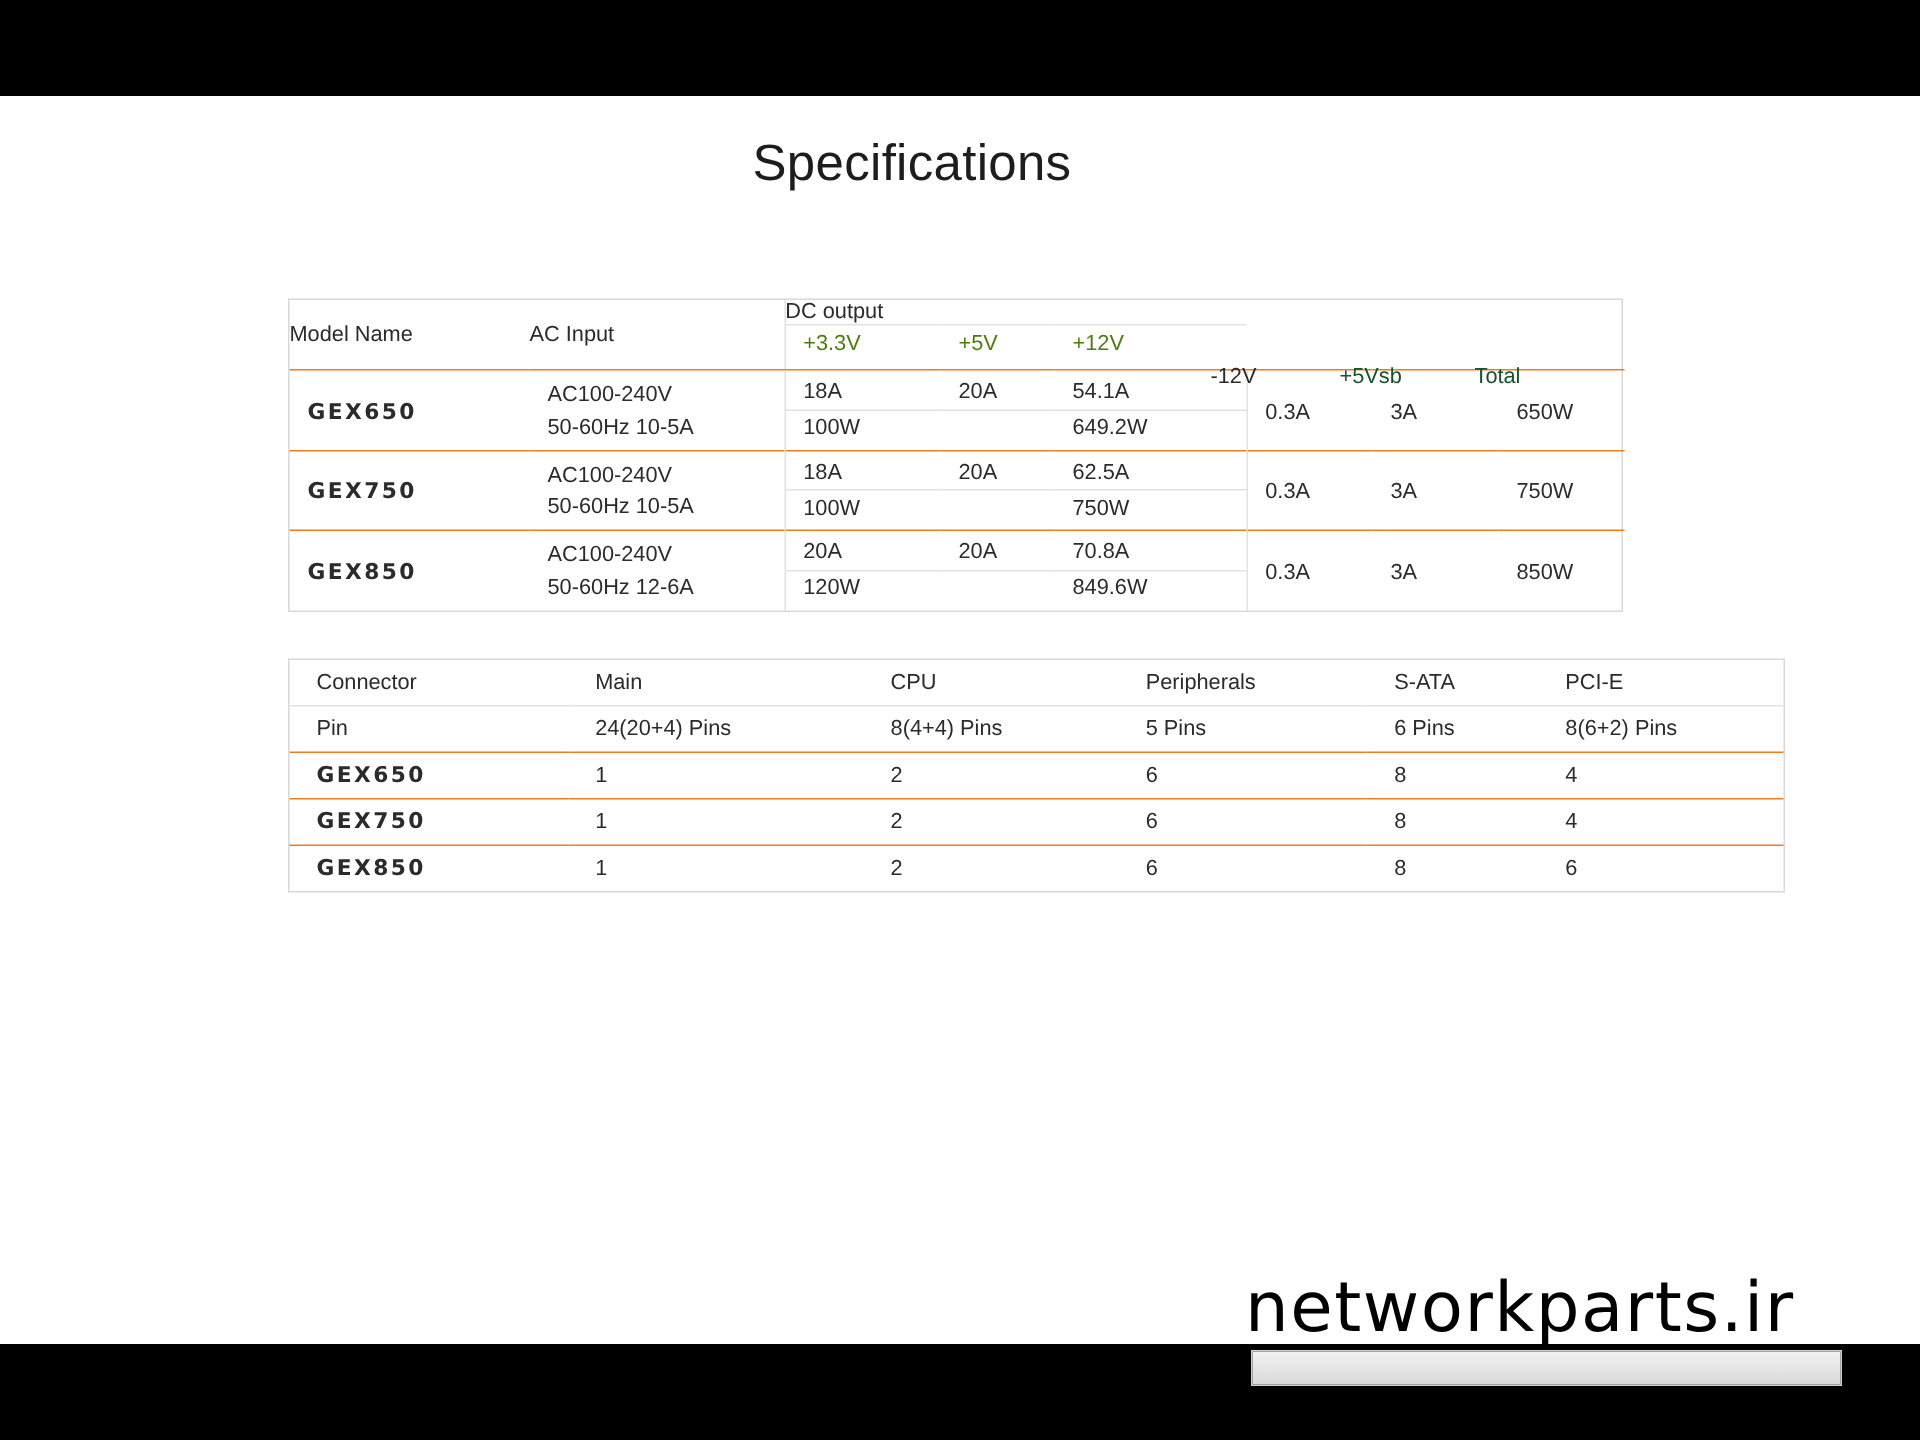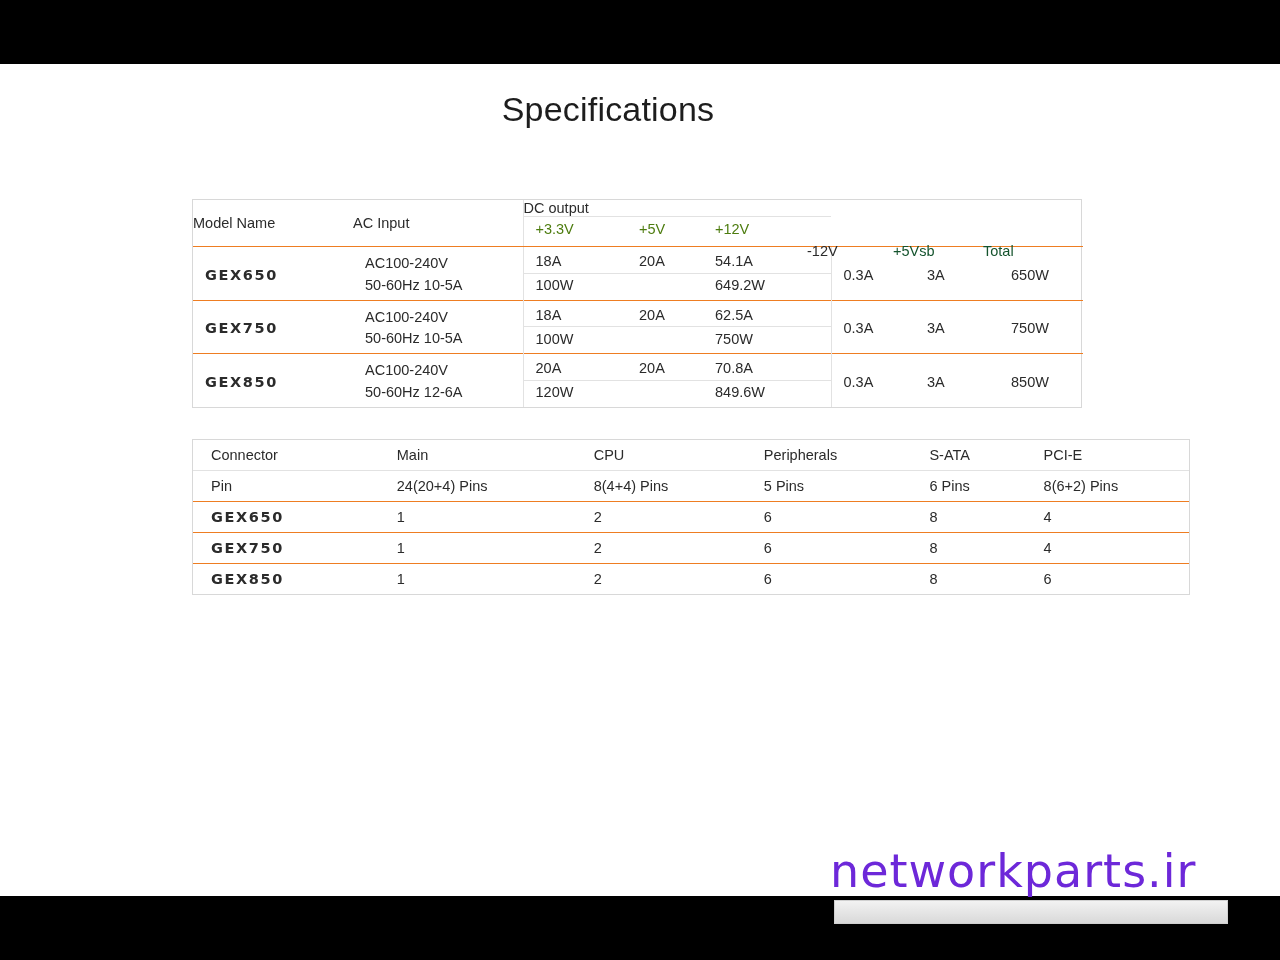--- a/index.html
+++ b/index.html
@@ -129,21 +129,21 @@
     border-top: 1px solid #e2e2e2;
   }
 
   
   .watermark {
     position: absolute;
     left: 830px;
     top: 780px;
     width: 400px;
     height: 80px;
-    color: #6d28d9;
+    color: #000000;
     font-family: "DejaVu Sans", sans-serif;
     font-size: 46px;
     letter-spacing: 1px;
     white-space: nowrap;
   }
   .wm-bar {
     position: absolute;
     left: 834px;
     top: 836px;
     width: 392px;

